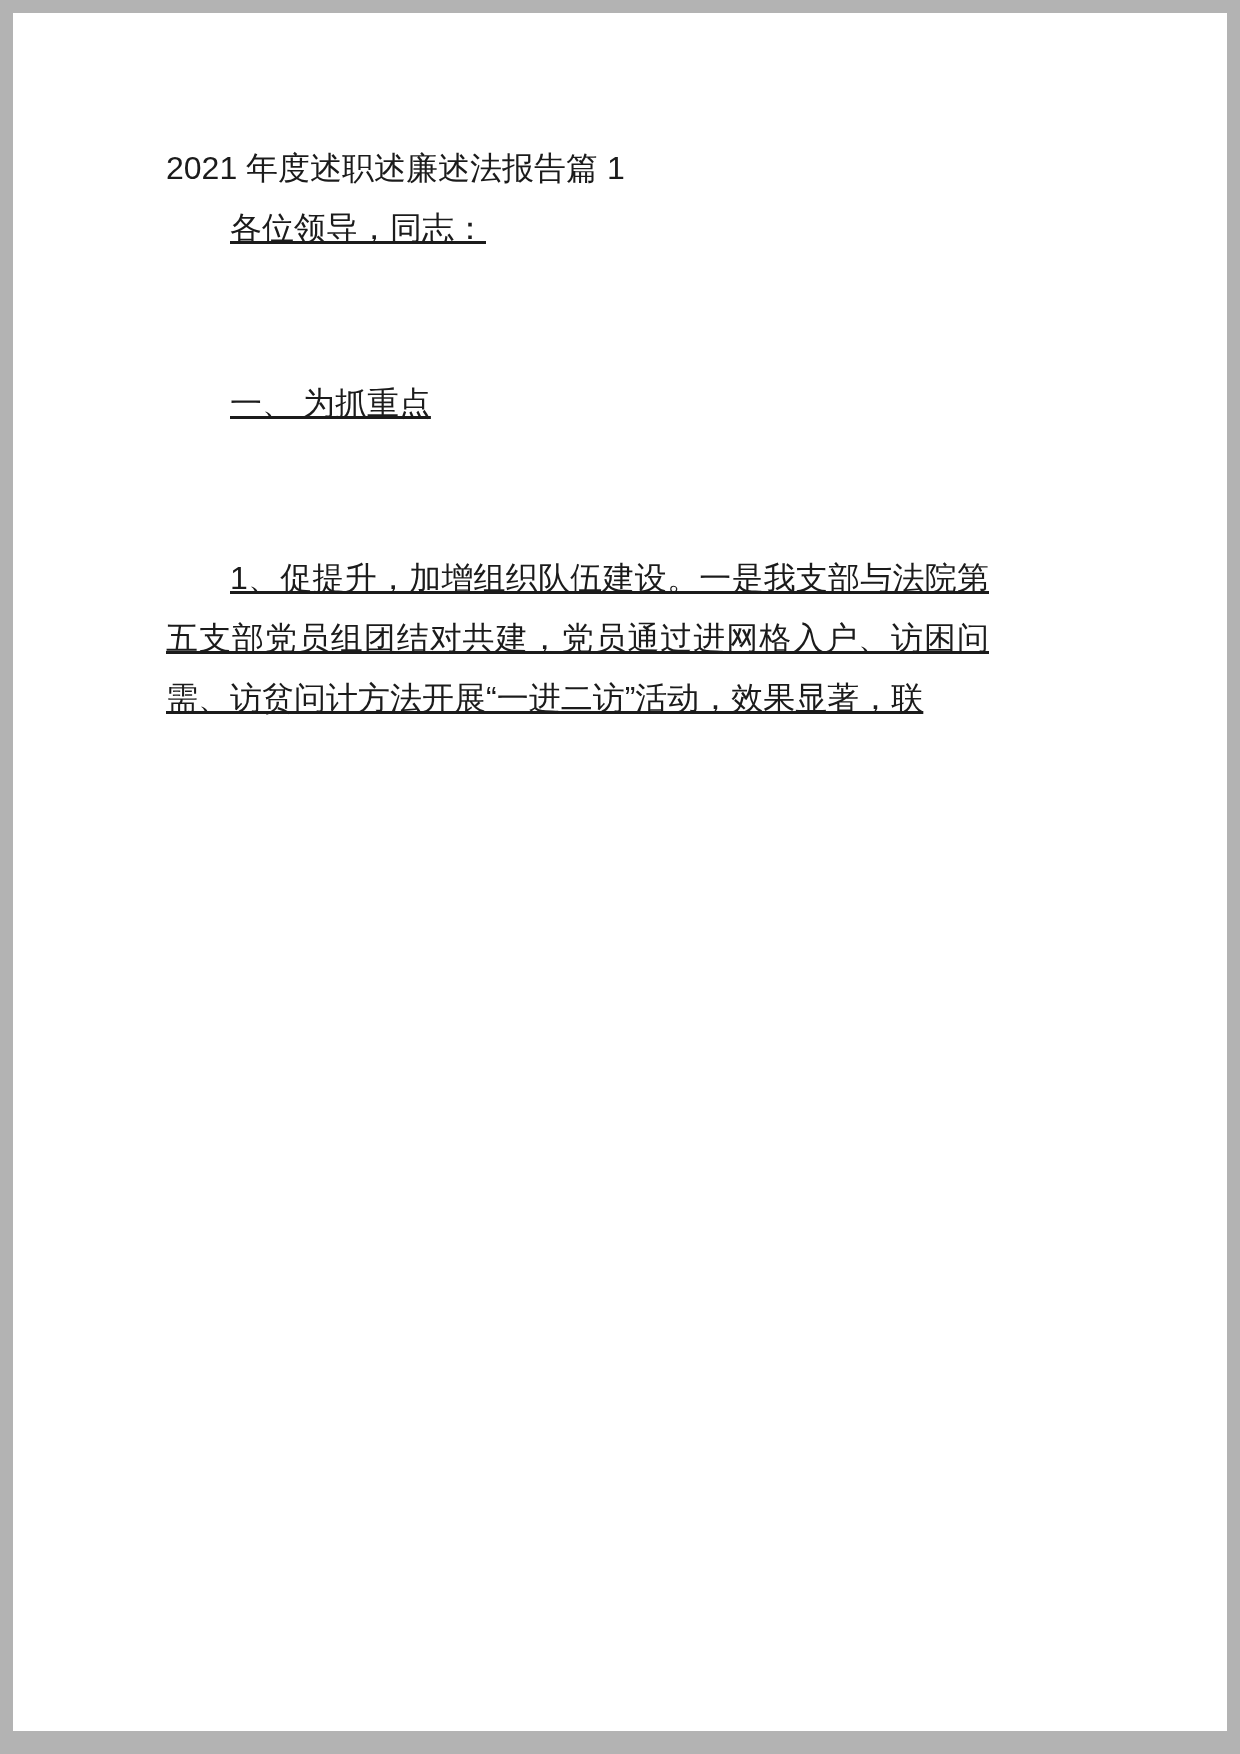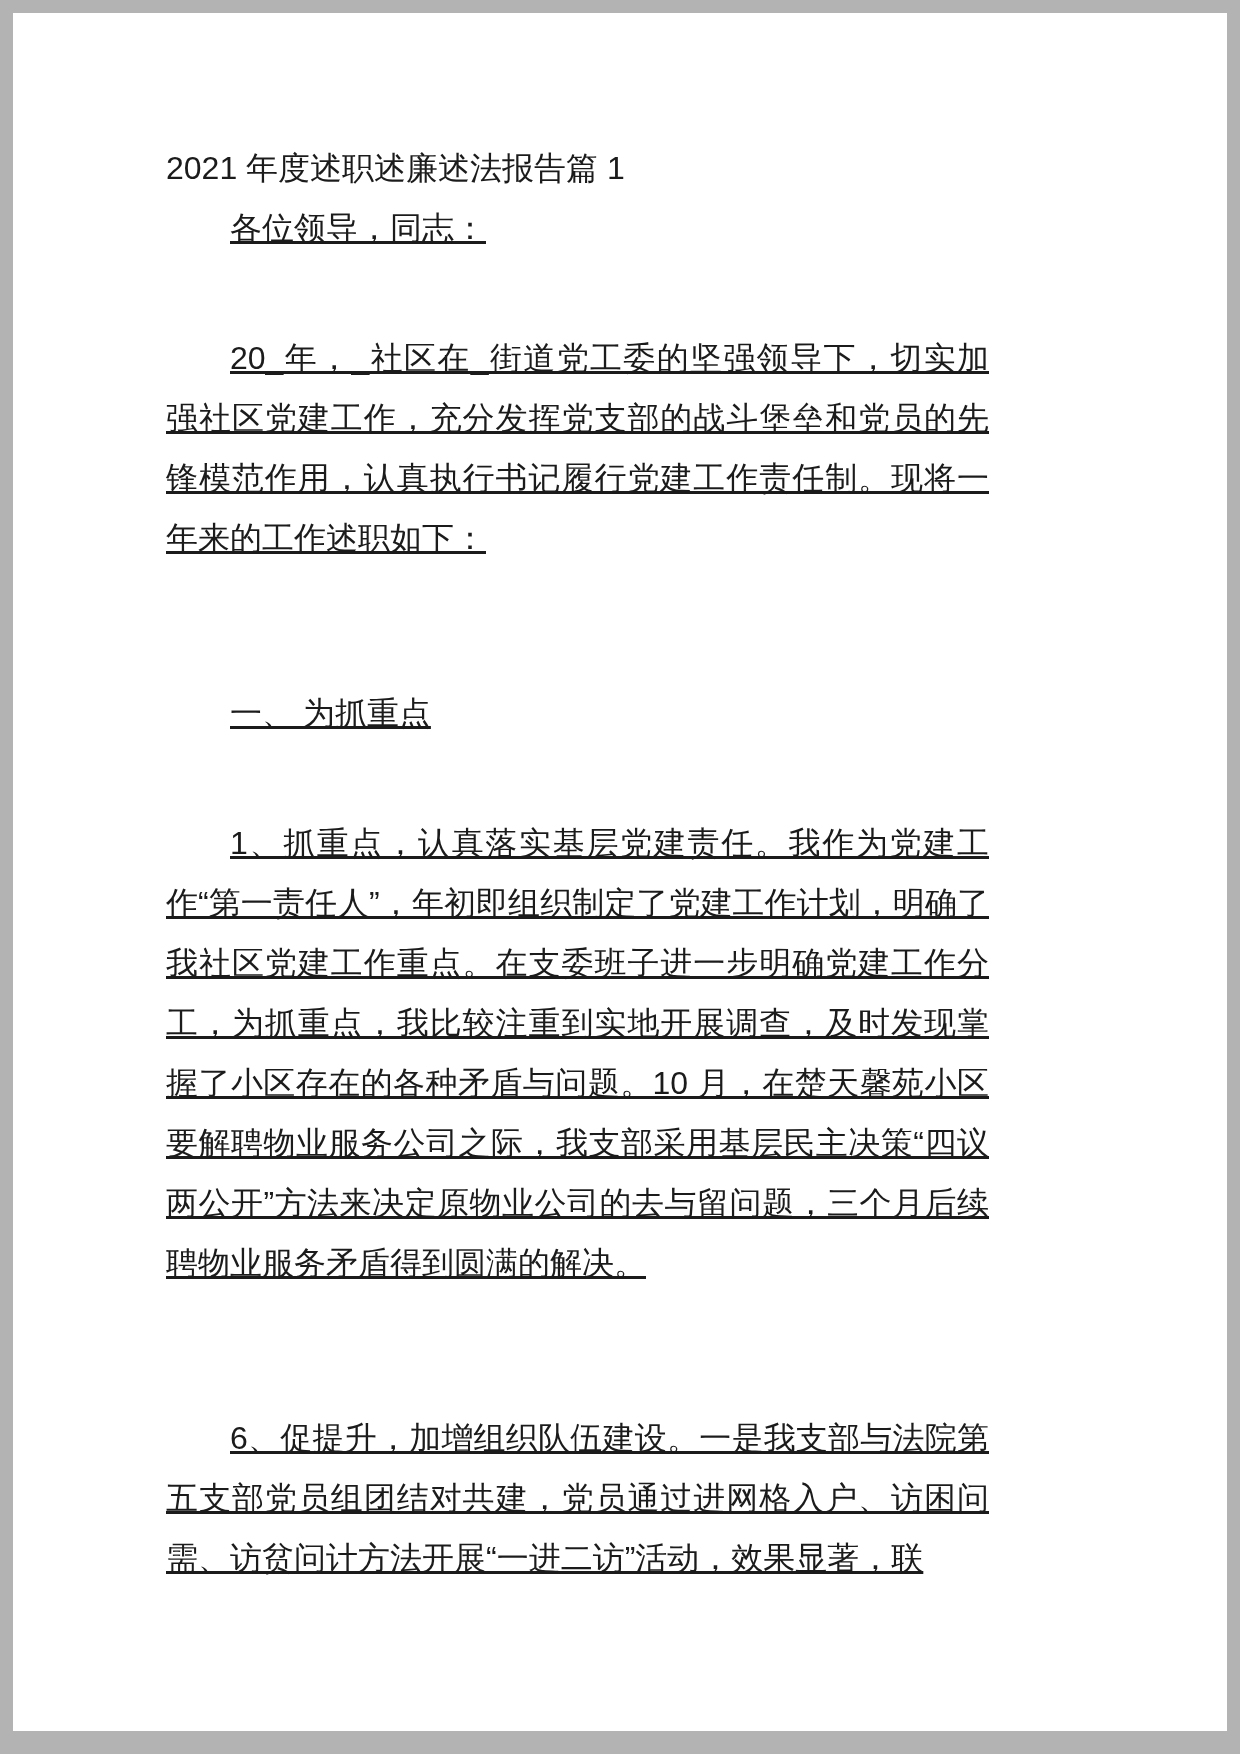--- a/index.html
+++ b/index.html
@@ -52,22 +52,20 @@
 </head>
 <body>
 
 <div class="canvas">
   <div class="page">
 
     <h1 class="line">2021 年度述职述廉述法报告篇 1</h1>
 
     <p class="line indent">各位领导，同志：</p>
 
-    <p class="para indent gap-sm">20_年，_社区在_街道党工委的坚强领导下，切实加强社区党建工作，充分发挥党支部的战斗堡垒和党员的先锋模范作用，认真执行书记履行党建工作责任制。现将一年来的工作述职如下：</p>
 
     <h2 class="line indent gap-lg">一、 为抓重点</h2>
 
-    <p class="para indent gap-sm">1、抓重点，认真落实基层党建责任。我作为党建工作“第一责任人”，年初即组织制定了党建工作计划，明确了我社区党建工作重点。在支委班子进一步明确党建工作分工，为抓重点，我比较注重到实地开展调查，及时发现掌握了小区存在的各种矛盾与问题。10 月，在楚天馨苑小区要解聘物业服务公司之际，我支部采用基层民主决策“四议两公开”方法来决定原物业公司的去与留问题，三个月后续聘物业服务矛盾得到圆满的解决。</p>
 
-    <p class="para indent gap-lg">6、促提升，加增组织队伍建设。一是我支部与法院第五支部党员组团结对共建，党员通过进网格入户、访困问需、访贫问计方法开展“一进二访”活动，效果显著，联</p>
+    <p class="para indent gap-lg">1、促提升，加增组织队伍建设。一是我支部与法院第五支部党员组团结对共建，党员通过进网格入户、访困问需、访贫问计方法开展“一进二访”活动，效果显著，联</p>
 
   </div>
 </div>
 
 </body></html>

